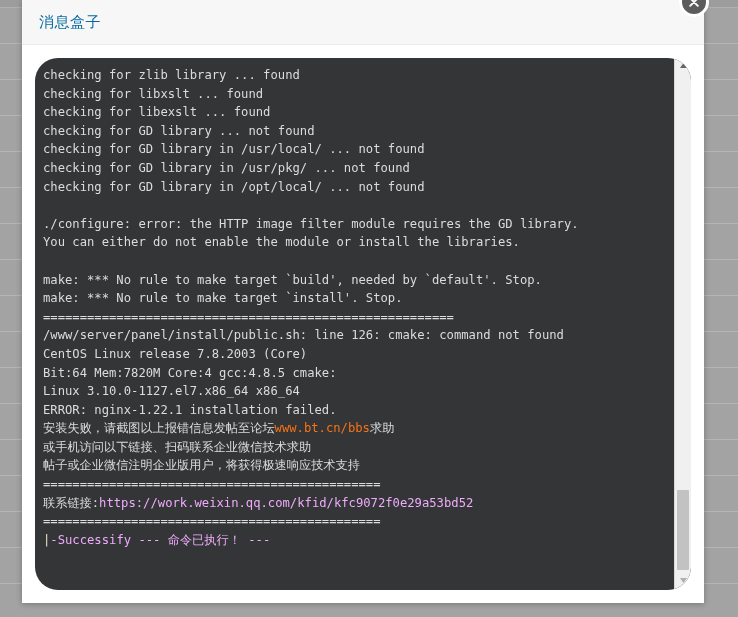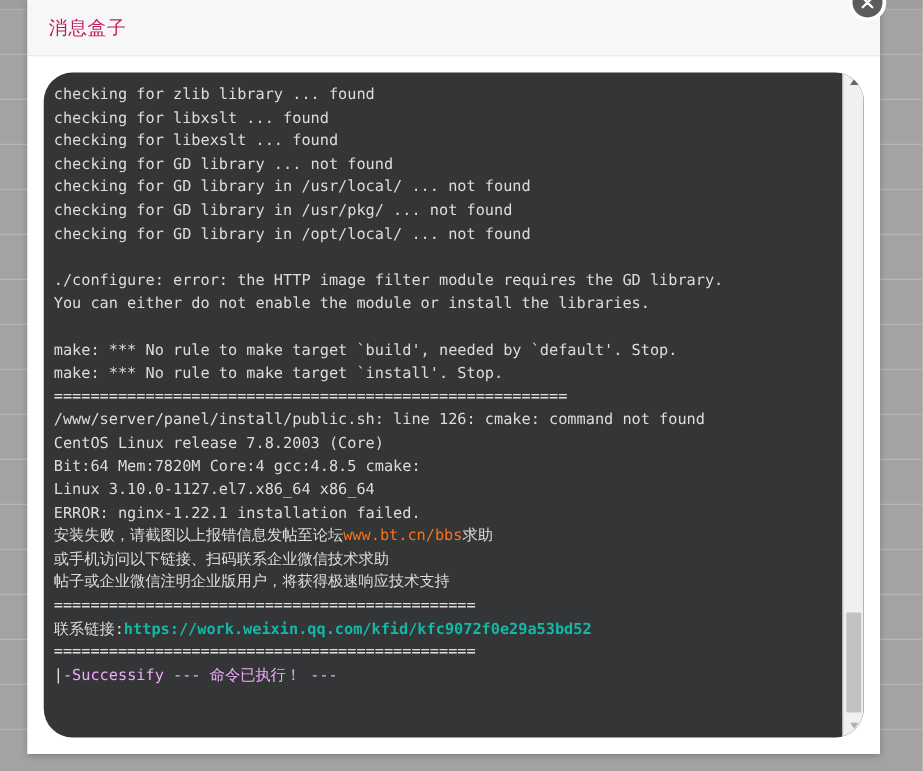--- a/index.html
+++ b/index.html
@@ -47,21 +47,21 @@
     background: #f7f7f7;
     border-bottom: 1px solid #ebebeb;
     box-sizing: border-box;
     position: relative;
   }
   #dialog-title {
     position: absolute;
     left: 17px;
     top: 13px;
     font-size: 15px;
-    color: #be185d;
+    color: #0369a1;
     letter-spacing: 0.5px;
   }
 
   
   #close-button {
     position: absolute;
     left: 657px;
     top: -13px;
     width: 30px;
     height: 30px;
@@ -127,21 +127,21 @@
     font-size: 12.2px;
     line-height: 18.6px;
     color: #dcdcdc;
     white-space: pre-wrap;
     word-break: break-all;
     overflow: hidden;
   }
   #terminal .ln { min-height: 18.6px; }
   #terminal .blank { height: 18.6px; }
   .c-blue   { color: #f97316; }
-  .c-red    { color: #14b8a6; font-weight: bold; }
+  .c-red    { color: #f0abfc; }
   .c-cream  { color: #f0abfc; }
   .c-bar    { color: #e8e0c8; }
 
   
   #scrollbar {
     position: absolute;
     right: 0; top: 0;
     width: 17px;
     height: 100%;
     background: #f0f0f0;

